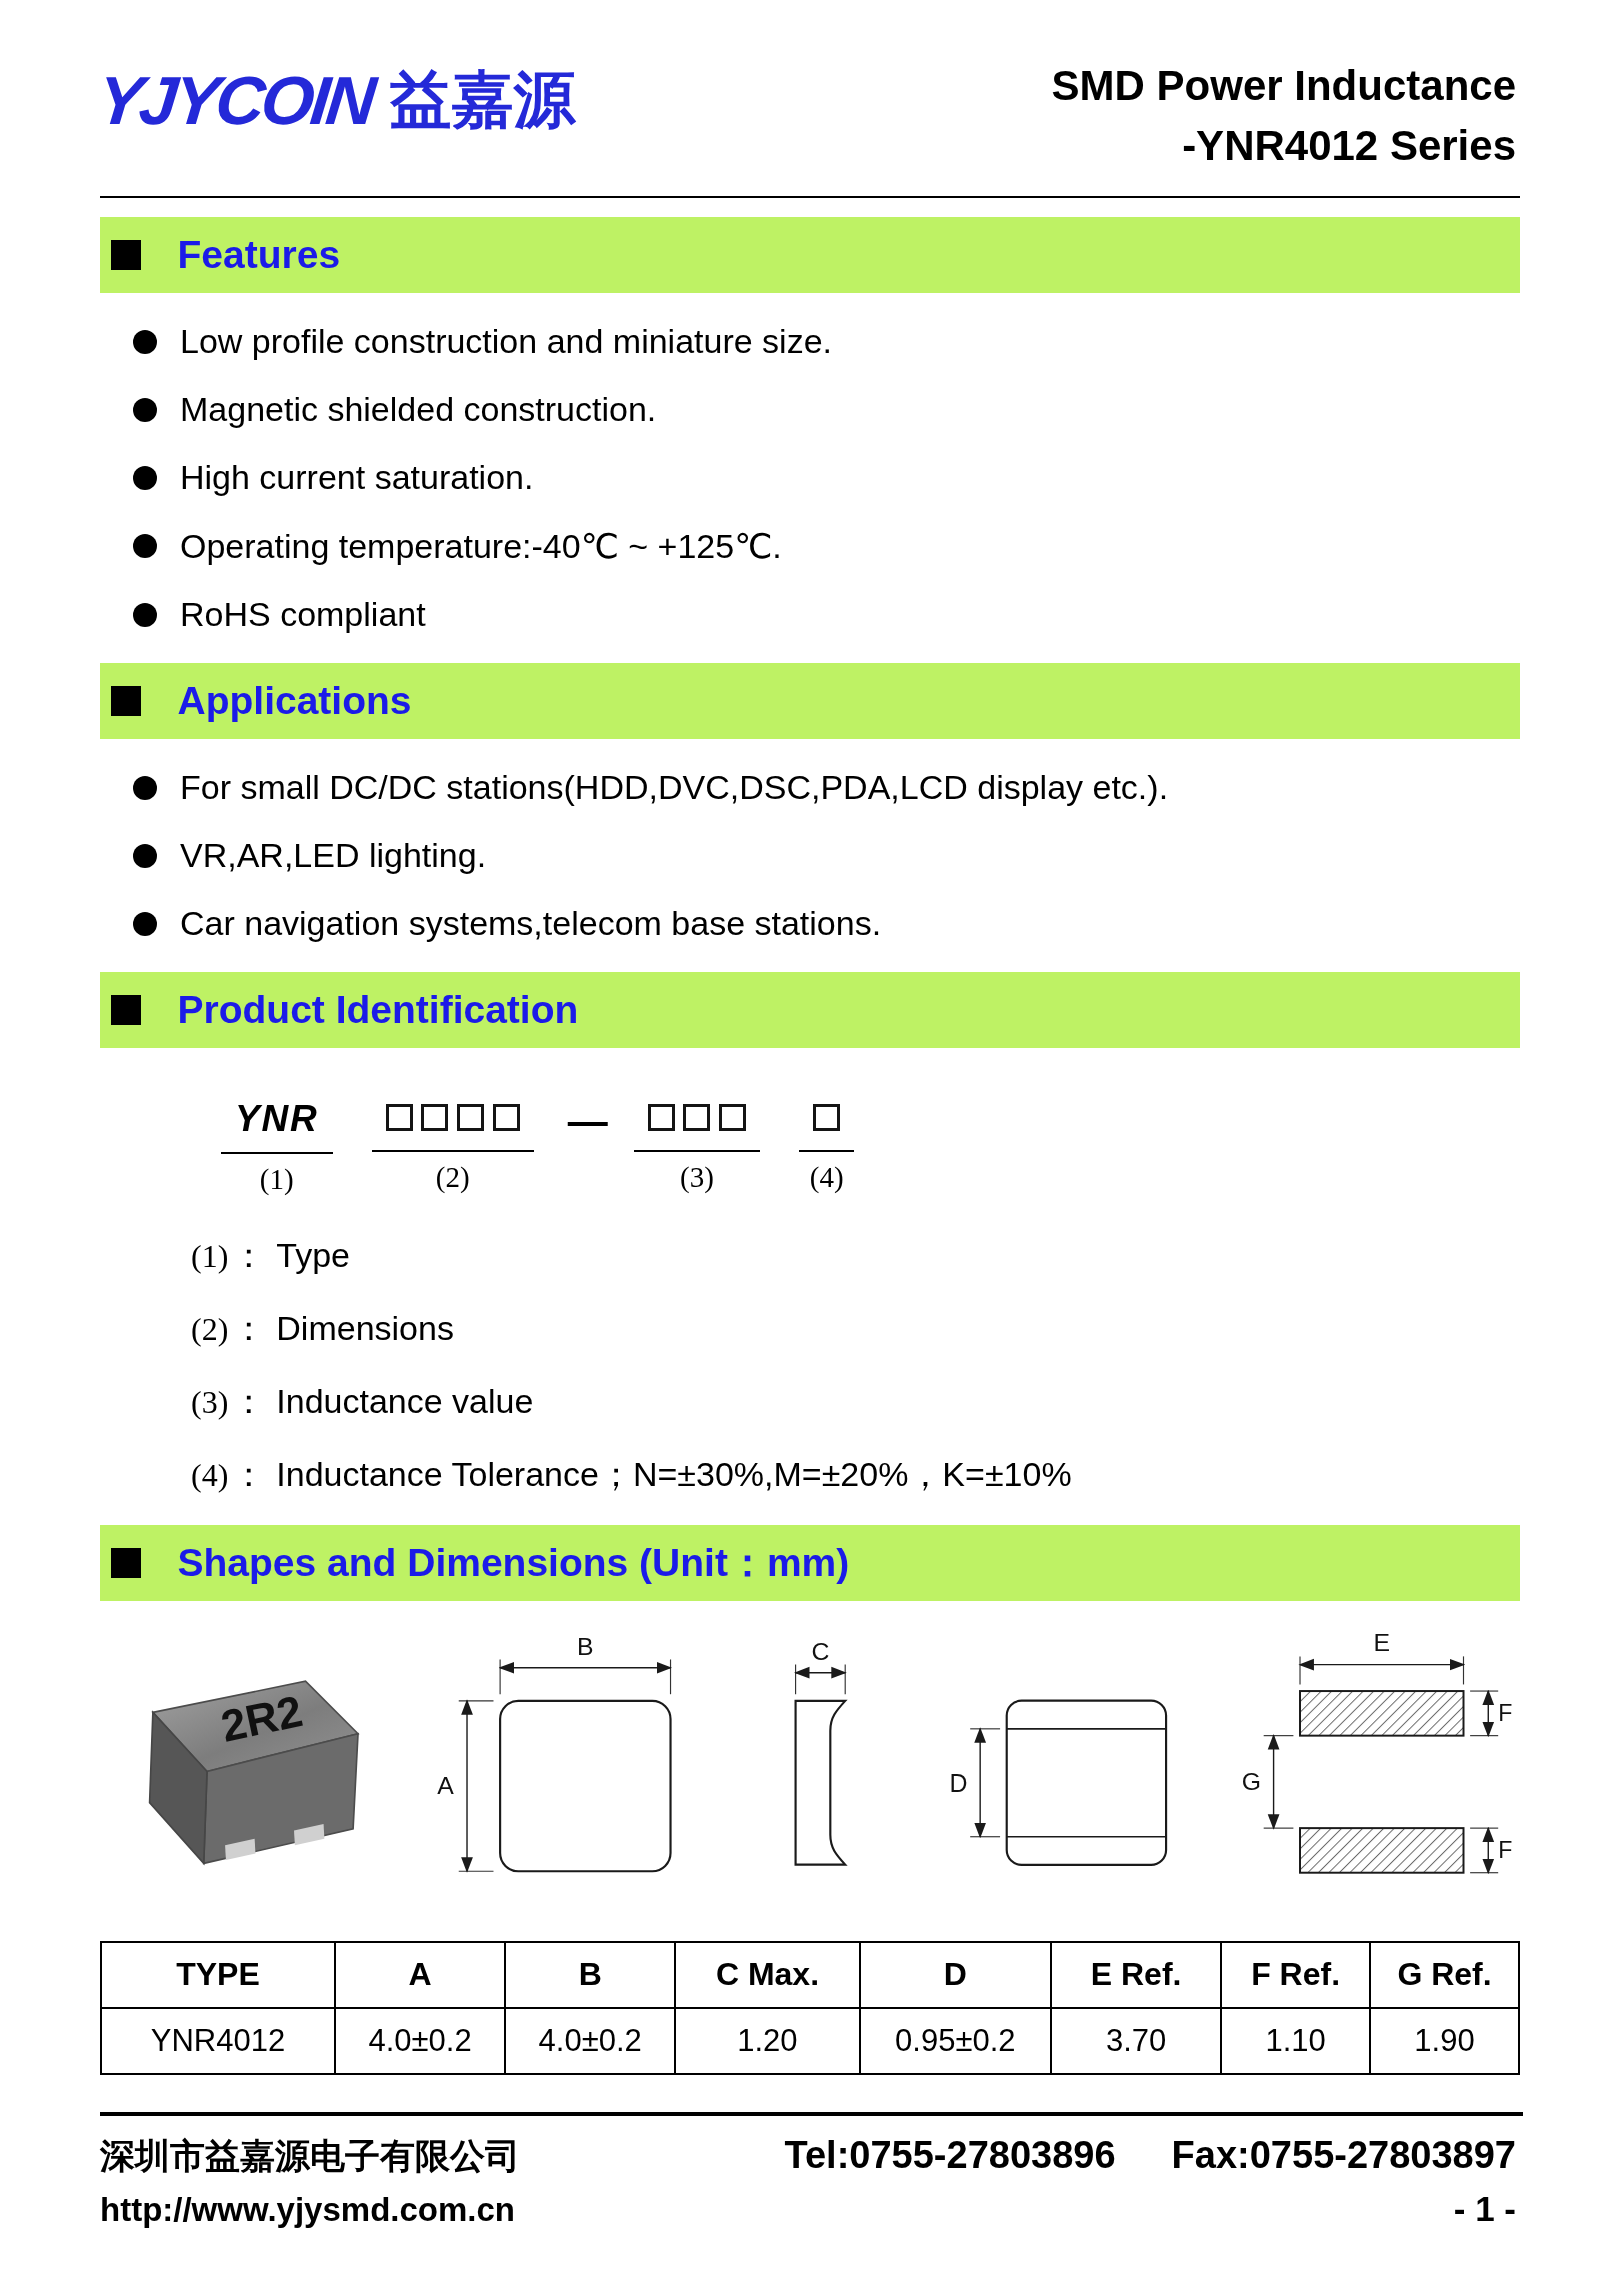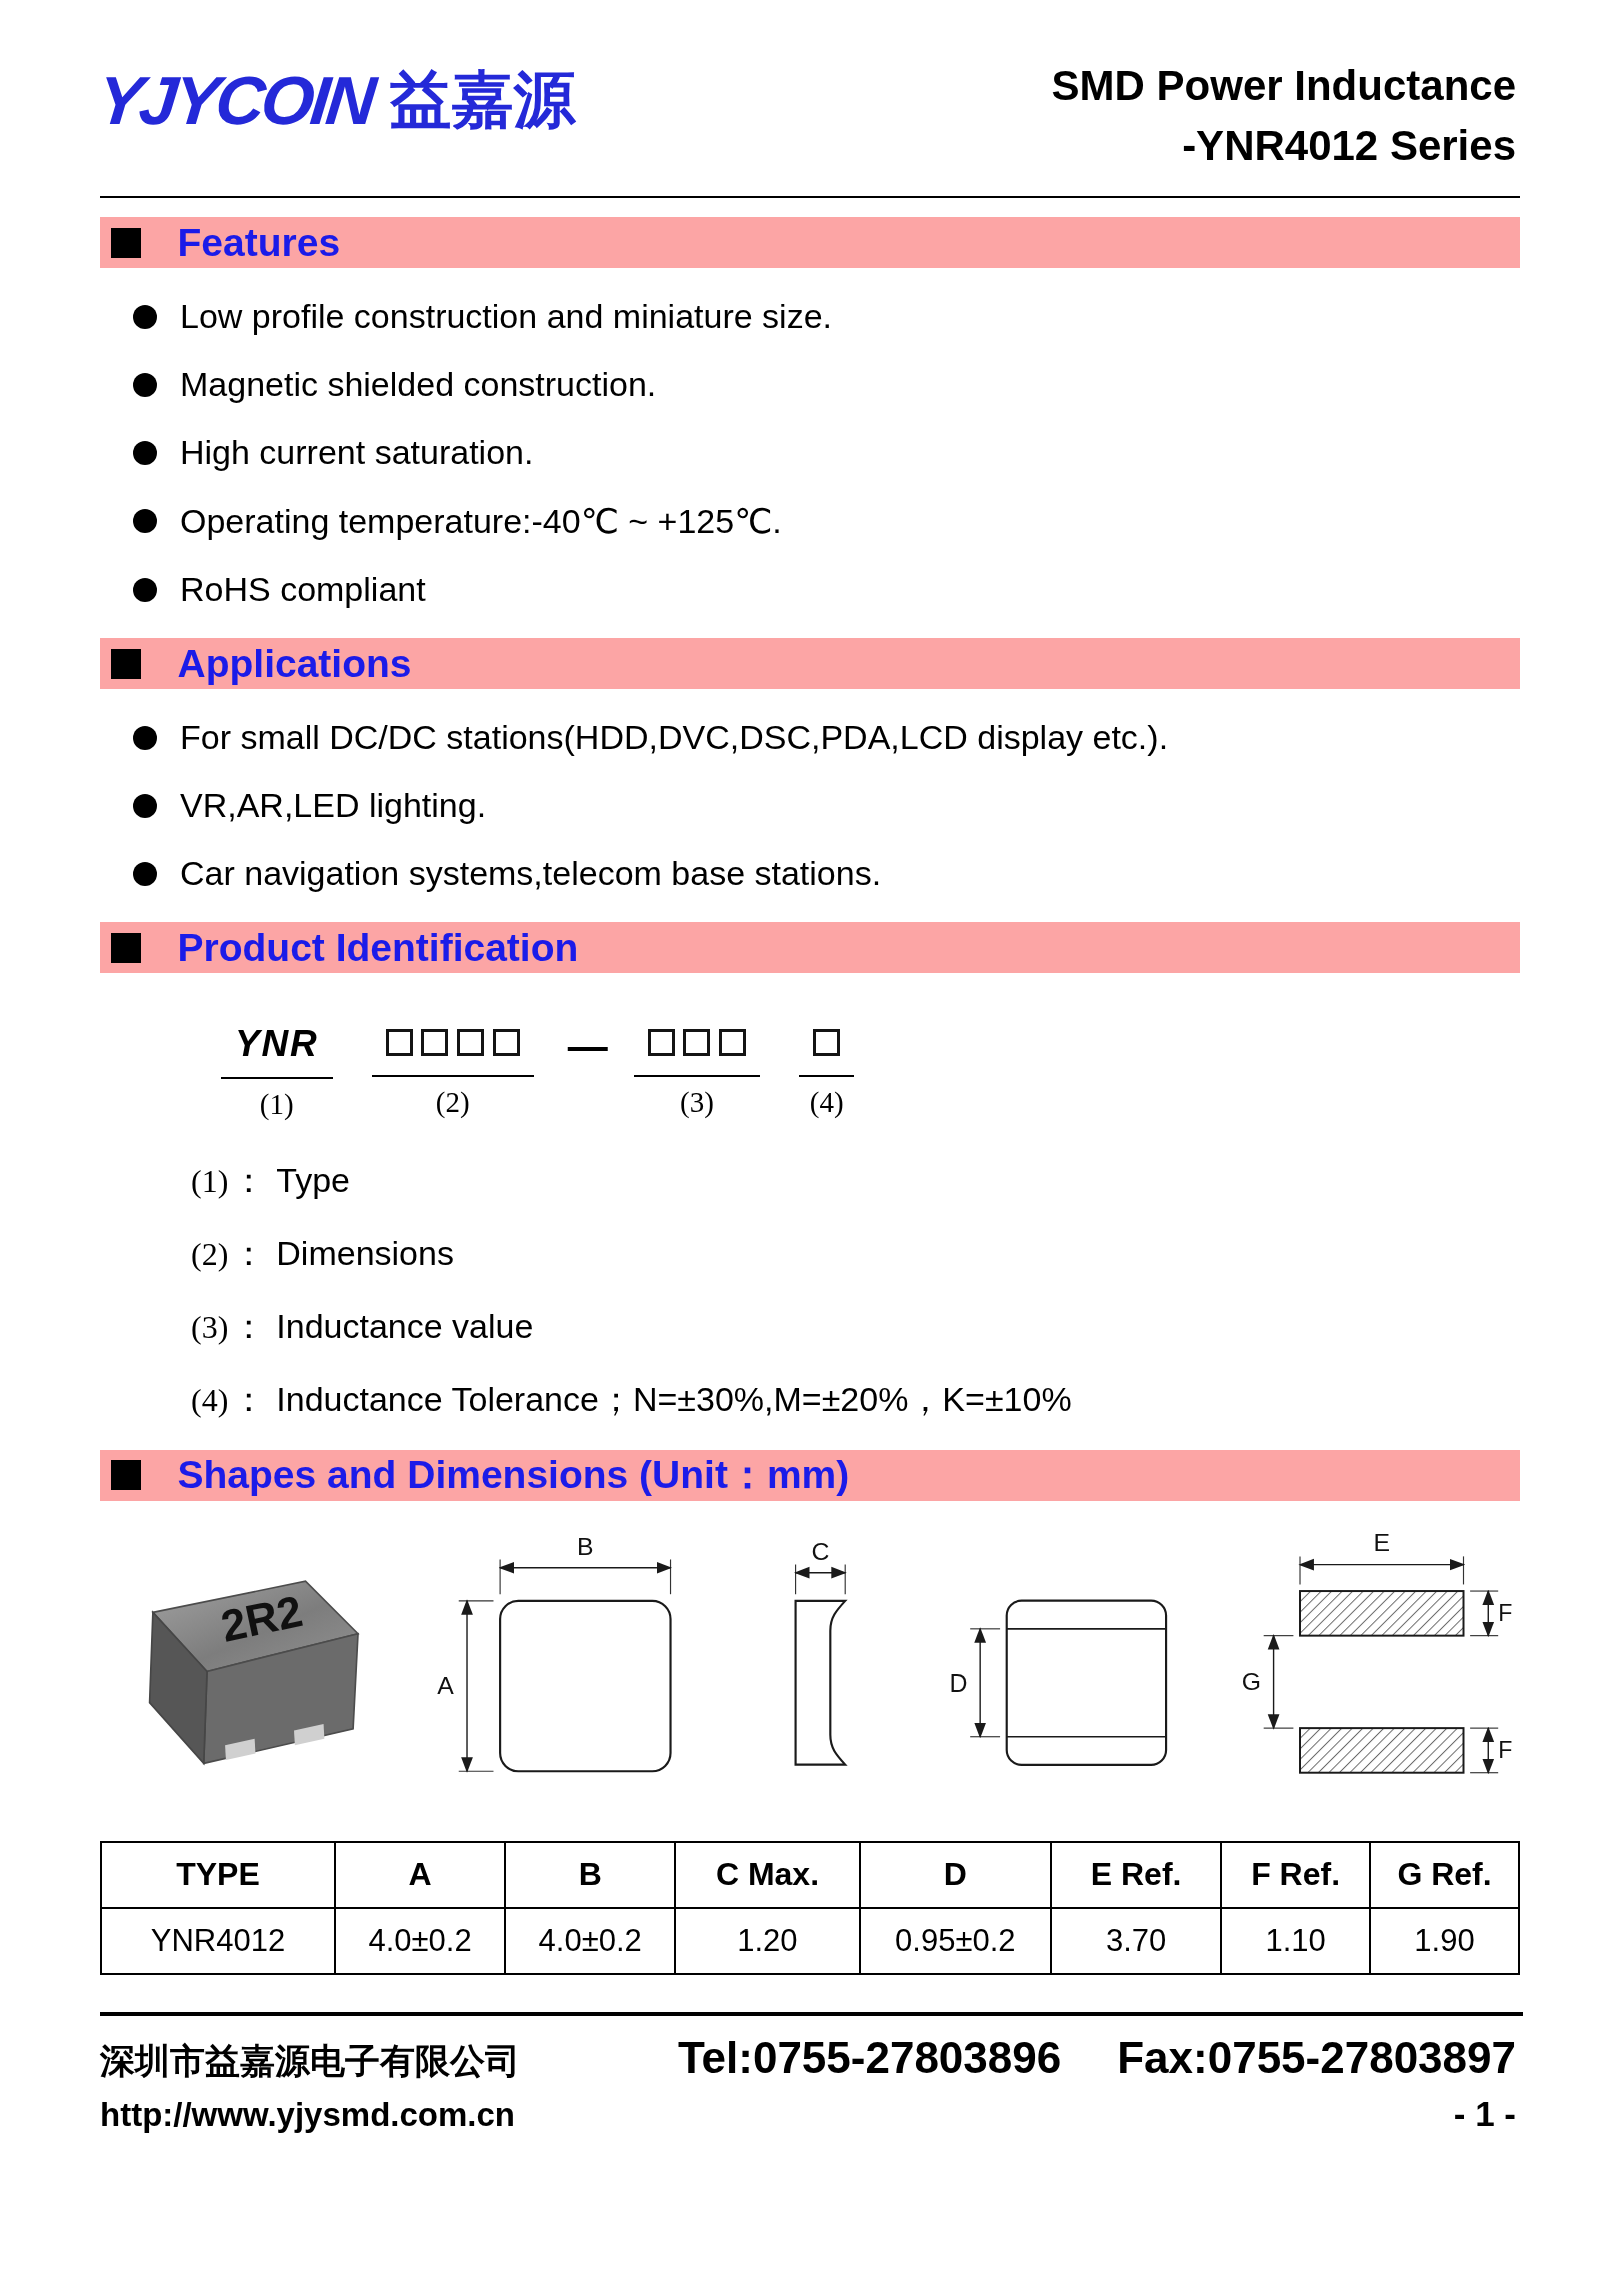--- a/index.html
+++ b/index.html
@@ -11,21 +11,21 @@
 
   
   .hdr{display:flex;justify-content:space-between;align-items:flex-start;padding:49px 107px 0 98px;}
   .logo{display:flex;align-items:center;gap:17.5px;padding-top:8.8px;}
   .logo-en{font-size:68px;font-weight:bold;font-style:italic;color:#2429d8;letter-spacing:-3.5px;transform:skewX(-6deg);}
   .logo-cn{font-size:62px;font-weight:bold;color:#2429d8;}
   .hdr-title{text-align:right;font-weight:bold;font-size:42px;line-height:1.42;padding-top:7px;}
   .hdr-rule{border-top:2.6px solid #000;margin:21px 103px 0 100px;}
 
   
-  .banner{margin:19px 103px 0 100px;height:51px;background:#fca5a5;display:flex;align-items:center;}
+  .banner{margin:19px 103px 0 100px;height:76px;background:#bef264;display:flex;align-items:center;}
   .sq{width:30px;height:30px;background:#000;margin-left:10.5px;flex:none;}
   .banner-title{color:#1b1be8;font-size:39px;font-weight:bold;margin-left:37px;white-space:nowrap;}
 
   
   .blist{list-style:none;margin:17.5px 0 23px;padding:0 8px 0 133px;text-align:center;}
   .bitem{display:flex;align-items:center;margin:29px 0;}
   .dot{width:24px;height:24px;border-radius:50%;background:#000;flex:none;margin-right:23px;}
   .btext{font-size:34px;}
 
   
@@ -53,21 +53,21 @@
   
   .dim-table{border-collapse:collapse;margin:26px 103px 0 100px;width:calc(100% - 203px);table-layout:fixed;}
   .dim-table th,.dim-table td{border:2.2px solid #000;text-align:center;height:62px;}
   .dim-table th{font-size:32px;font-weight:bold;}
   .dim-table td{font-size:31px;}
 
   
   .f-rule{border-top:4.4px solid #000;margin:37px 100px 0;}
   .f-row{display:flex;justify-content:space-between;align-items:baseline;margin:17.5px 107px 0 100px;font-weight:bold;}
   .f-company{font-size:35px;}
-  .f-telfax{display:flex;gap:56px;font-size:44px;}
+  .f-telfax{display:flex;gap:56px;font-size:38px;}
   .f-row2{margin-top:8.8px;}
   .f-url{font-size:33px;}
   .f-page{font-size:35px;}
 </style>
 </head>
 <body>
 
 <div class="page">
 
   <header class="hdr">

